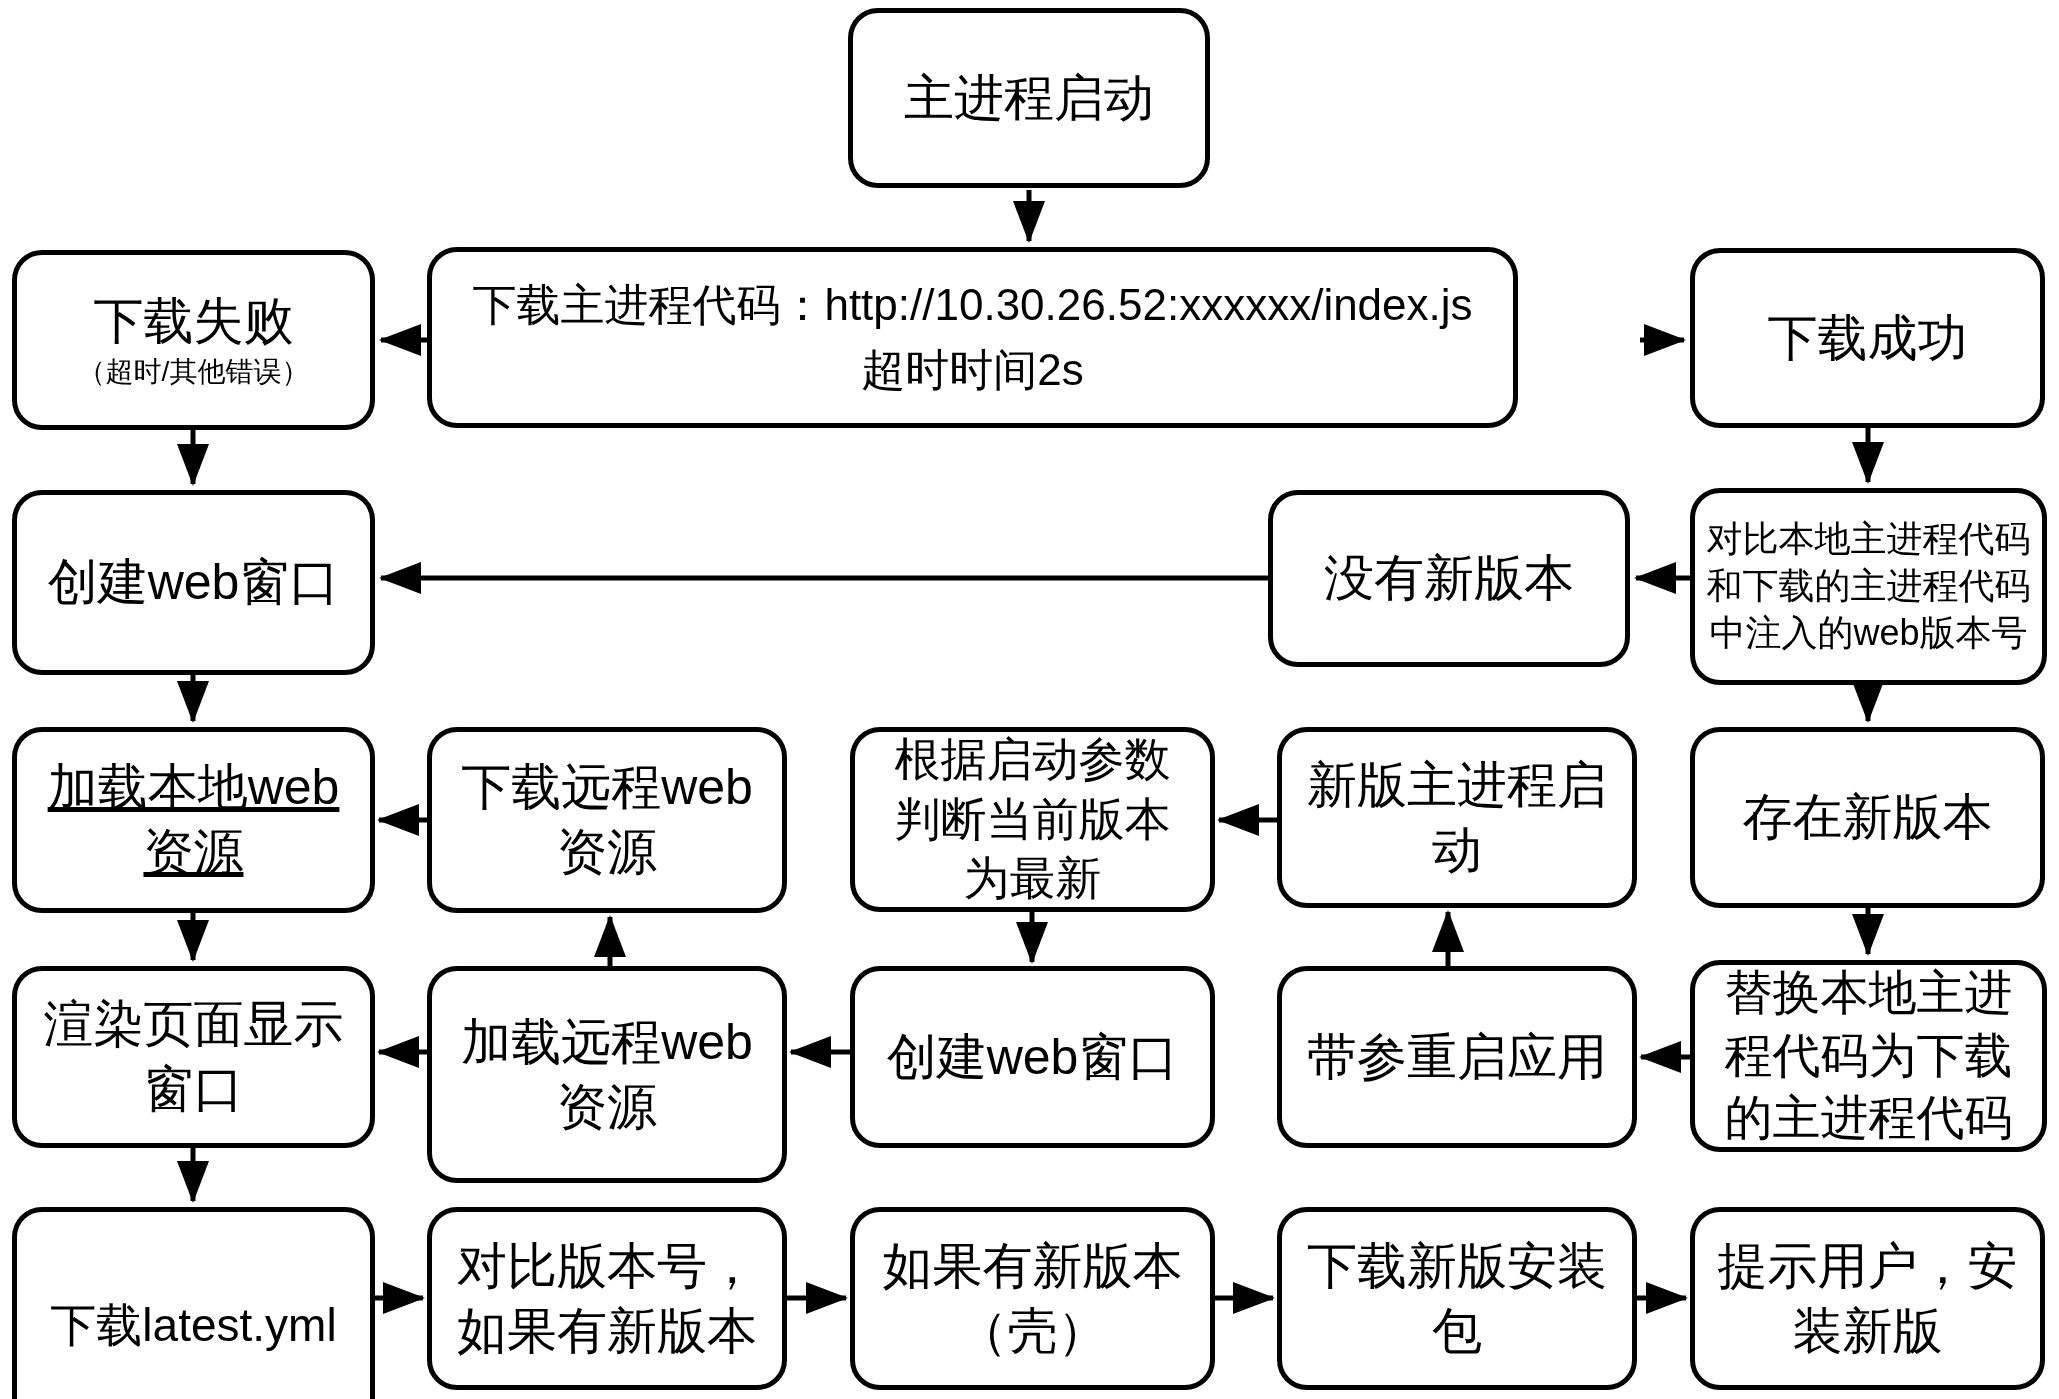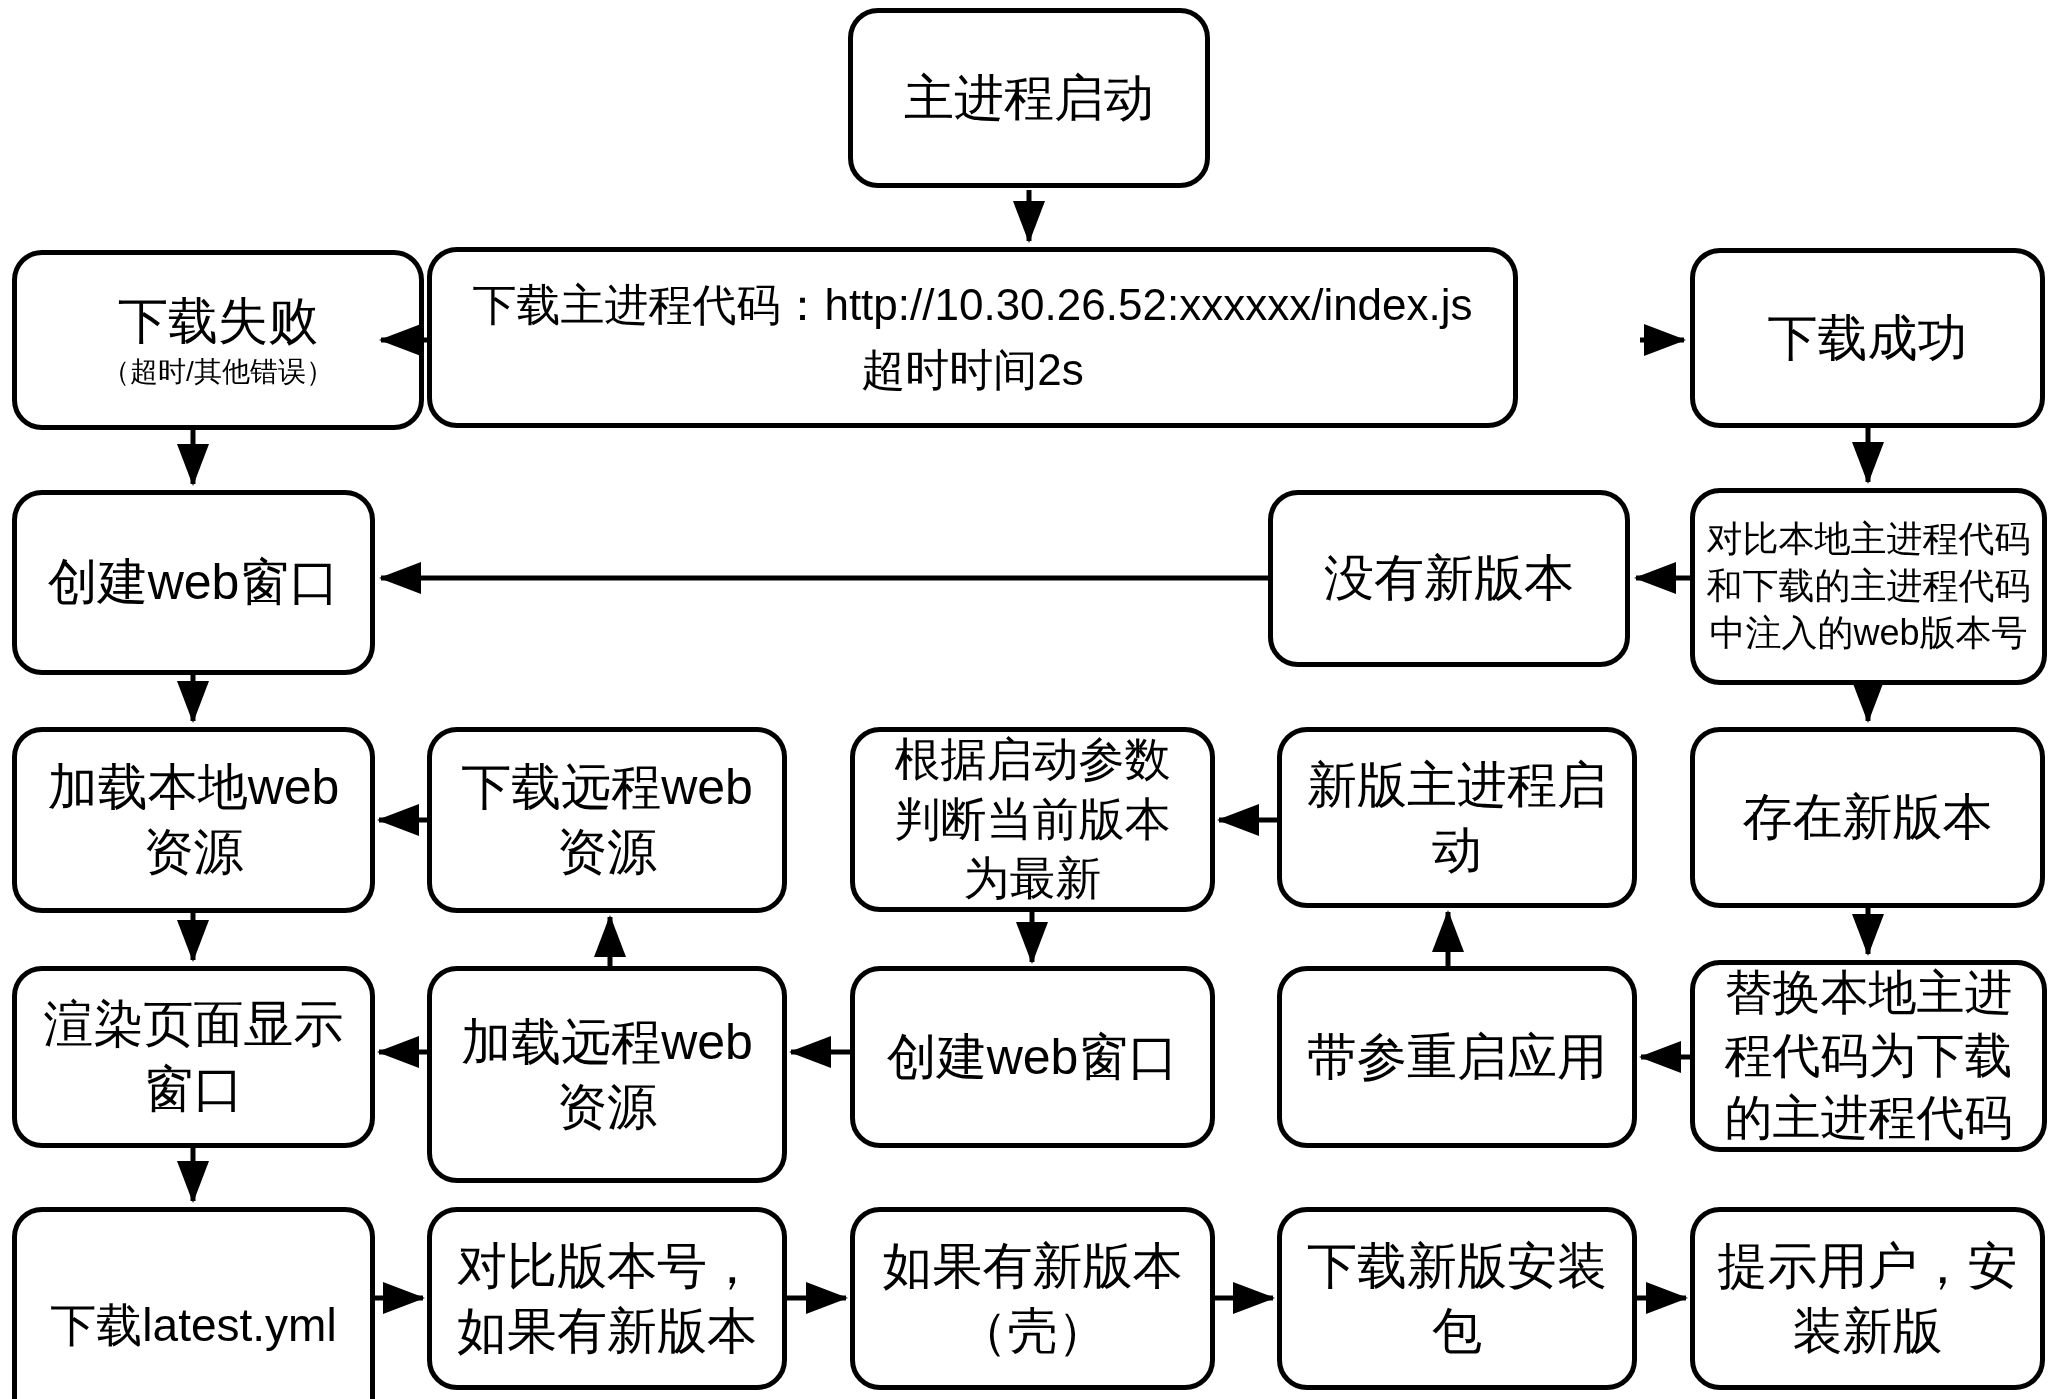--- a/index.html
+++ b/index.html
@@ -30,27 +30,27 @@
     padding: 12px 10px;
   }
   .node .sub { font-size: 28px; line-height: 1.2; margin-top: 4px; }
   .node .mainline { line-height: 1.2; }
   .url { font-size: 44px; }
   .arrows { position: absolute; left: 0; top: 0; pointer-events: none; }
   .arrows line { stroke: #000000; stroke-width: 5; }
 
   
   .n-start                { left: 848px;  top: 8px;    width: 362px;  height: 180px; }
-  .n-download-fail        { left: 12px;   top: 250px;  width: 412px;  height: 180px; }
+  .n-download-fail        { left: 12px;   top: 250px;  width: 363px;  height: 180px; }
   .n-download-main        { left: 427px;  top: 247px;  width: 1091px; height: 181px; font-size: 44px; gap: 12px; }
   .n-download-success     { left: 1690px; top: 248px;  width: 355px;  height: 180px; }
   .n-create-web-local     { left: 12px;   top: 490px;  width: 363px;  height: 185px; }
   .n-no-new-version       { left: 1268px; top: 490px;  width: 362px;  height: 177px; }
   .n-compare-injected     { left: 1690px; top: 488px;  width: 357px;  height: 197px; font-size: 36px; }
-  .n-load-local-web       { left: 12px;   top: 727px;  width: 363px;  height: 186px; }
+  .n-load-local-web       { left: 12px;   top: 727px;  width: 363px;  height: 186px; text-decoration: underline; }
   .n-download-remote-web  { left: 427px;  top: 727px;  width: 360px;  height: 186px; }
   .n-judge-latest         { left: 850px;  top: 727px;  width: 365px;  height: 185px; font-size: 46px; }
   .n-new-main-start       { left: 1277px; top: 727px;  width: 360px;  height: 181px; }
   .n-exist-new-version    { left: 1690px; top: 727px;  width: 355px;  height: 181px; }
   .n-render-page          { left: 12px;   top: 966px;  width: 363px;  height: 182px; }
   .n-load-remote-web      { left: 427px;  top: 966px;  width: 360px;  height: 217px; }
   .n-create-web-remote    { left: 850px;  top: 966px;  width: 365px;  height: 182px; }
   .n-restart-with-args    { left: 1277px; top: 966px;  width: 360px;  height: 182px; }
   .n-replace-local-code   { left: 1690px; top: 960px;  width: 357px;  height: 192px; font-size: 48px; }
   .n-download-latest-yml  { left: 12px;   top: 1207px; width: 363px;  height: 237px; font-size: 46px; }

